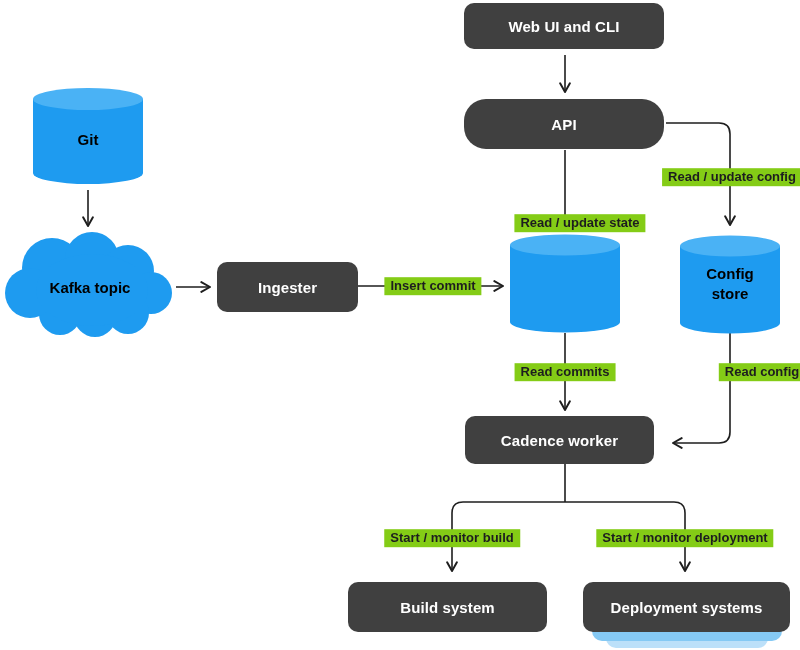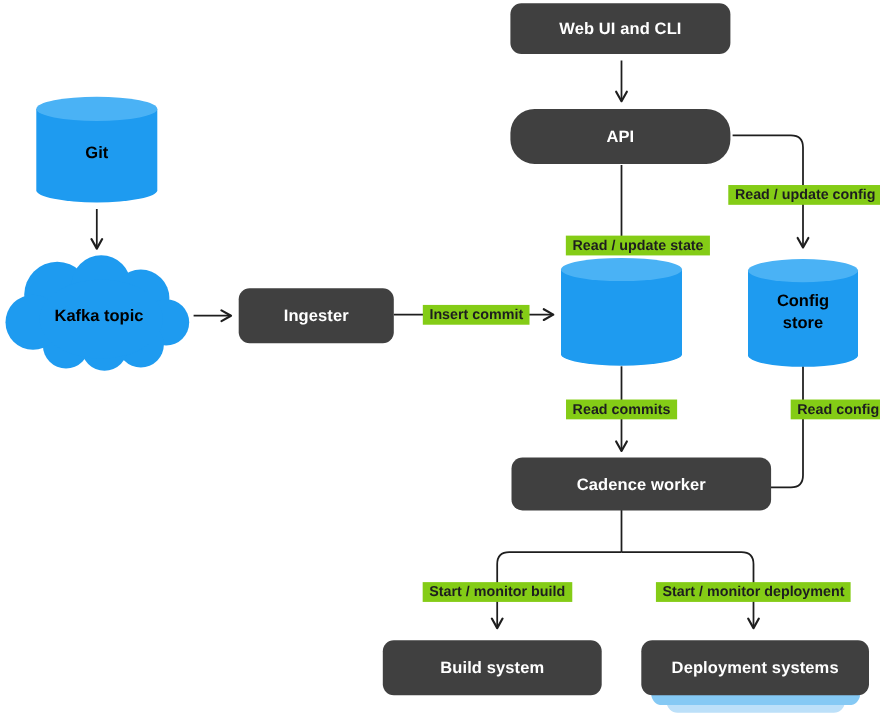--- a/index.html
+++ b/index.html
@@ -84,21 +84,21 @@
   </div>
 
   <div class="node" style="left:464px;top:99px;width:200px;height:50px;border-radius:22px;">
     <span>API</span>
   </div>
 
   <div class="node" style="left:217px;top:262px;width:141px;height:50px;">
     <span>Ingester</span>
   </div>
 
-  <div class="node" style="left:465px;top:416px;width:236px;height:48px;">
+  <div class="node" style="left:465px;top:416px;width:189px;height:48px;">
     <span>Cadence worker</span>
   </div>
 
   <div class="node" style="left:348px;top:582px;width:199px;height:50px;">
     <span>Build system</span>
   </div>
 
   <div class="stack light" style="left:606px;top:598px;width:162px;height:50px;"></div>
   <div class="stack mid" style="left:592px;top:591px;width:190px;height:50px;"></div>
   <div class="node" style="left:583px;top:582px;width:207px;height:50px;">

